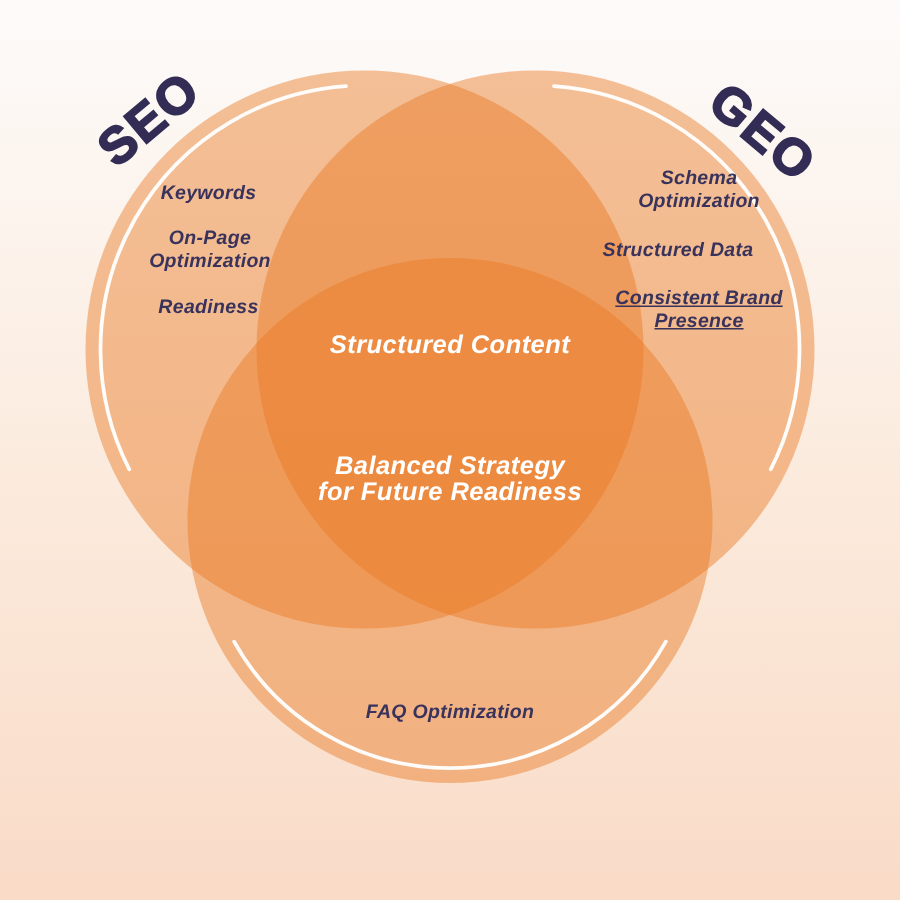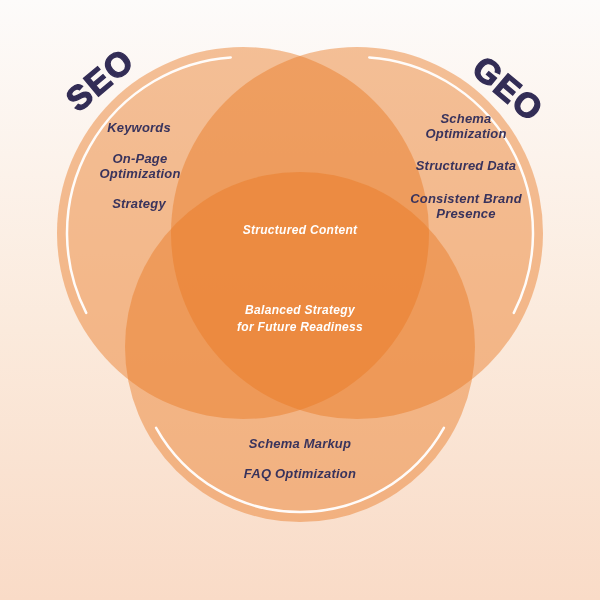--- a/index.html
+++ b/index.html
@@ -15,21 +15,21 @@
     font-weight:800;font-size:34px;color:#332D56;
     -webkit-text-stroke:1.3px #332D56;letter-spacing:1.5px;
   }
   .rot-left{transform:translate(-50%,-50%) rotate(-40deg);}
   .rot-right{transform:translate(-50%,-50%) rotate(40deg);}
   .item{
     font-style:italic;font-weight:700;font-size:13px;
     color:#39335C;line-height:1.18;letter-spacing:.2px;
   }
   .center-text{
-    font-style:italic;font-weight:700;font-size:12px;
+    font-style:italic;font-weight:700;font-size:17px;
     color:#FFFFFF;line-height:17px;letter-spacing:.3px;
   }
 </style>
 </head>
 <body>
 
 <div class="stage">
 
   <svg width="600" height="600" viewBox="0 0 600 600">
     <circle cx="243" cy="233" r="186" fill-opacity="0.45" fill="#E87721"></circle>
@@ -40,28 +40,27 @@
     <path d="M 369.3 57.4 A 176 176 0 0 1 513.8 312.9" fill="none" stroke-width="2.5" stroke-linecap="round" stroke-opacity="0.95" stroke="#FFFFFF"></path>
     <path d="M 156.1 427.8 A 165 165 0 0 0 443.9 427.8" fill="none" stroke-width="2.5" stroke-linecap="round" stroke-opacity="0.95" stroke="#FFFFFF"></path>
   </svg>
 
   <div class="abs venn-title rot-left" style="left:100px;top:80px;">SEO</div>
   <div class="abs venn-title rot-right" style="left:508px;top:89px;">GEO</div>
 
   <div class="abs item" style="left:139px;top:128px;">Keywords</div>
   <div class="abs item" style="left:140px;top:166px;">On-Page
 Optimization</div>
-  <div class="abs item" style="left:139px;top:204px;">Strategy</div>
+  <div class="abs item" style="left:139px;top:204px;">Readiness</div>
 
   <div class="abs item" style="left:466px;top:126px;">Schema
 Optimization</div>
-  <div class="abs item" style="left:466px;top:166px;">Structured Data</div>
-  <div class="abs item" style="left:466px;top:206px;">Consistent Brand
+  <div class="abs item" style="left:452px;top:166px;">Structured Data</div>
+  <div class="abs item" style="left:466px;top:206px;text-decoration:underline;">Consistent Brand
 Presence</div>
 
-  <div class="abs item" style="left:300px;top:444px;">Schema Markup</div>
   <div class="abs item" style="left:300px;top:474px;">FAQ Optimization</div>
 
   <div class="abs center-text" style="left:300px;top:230px;">Structured Content</div>
   <div class="abs center-text" style="left:300px;top:283px;margin-top:36px;">Balanced Strategy
 for Future Readiness</div>
 
 </div>
 
 </body></html>

